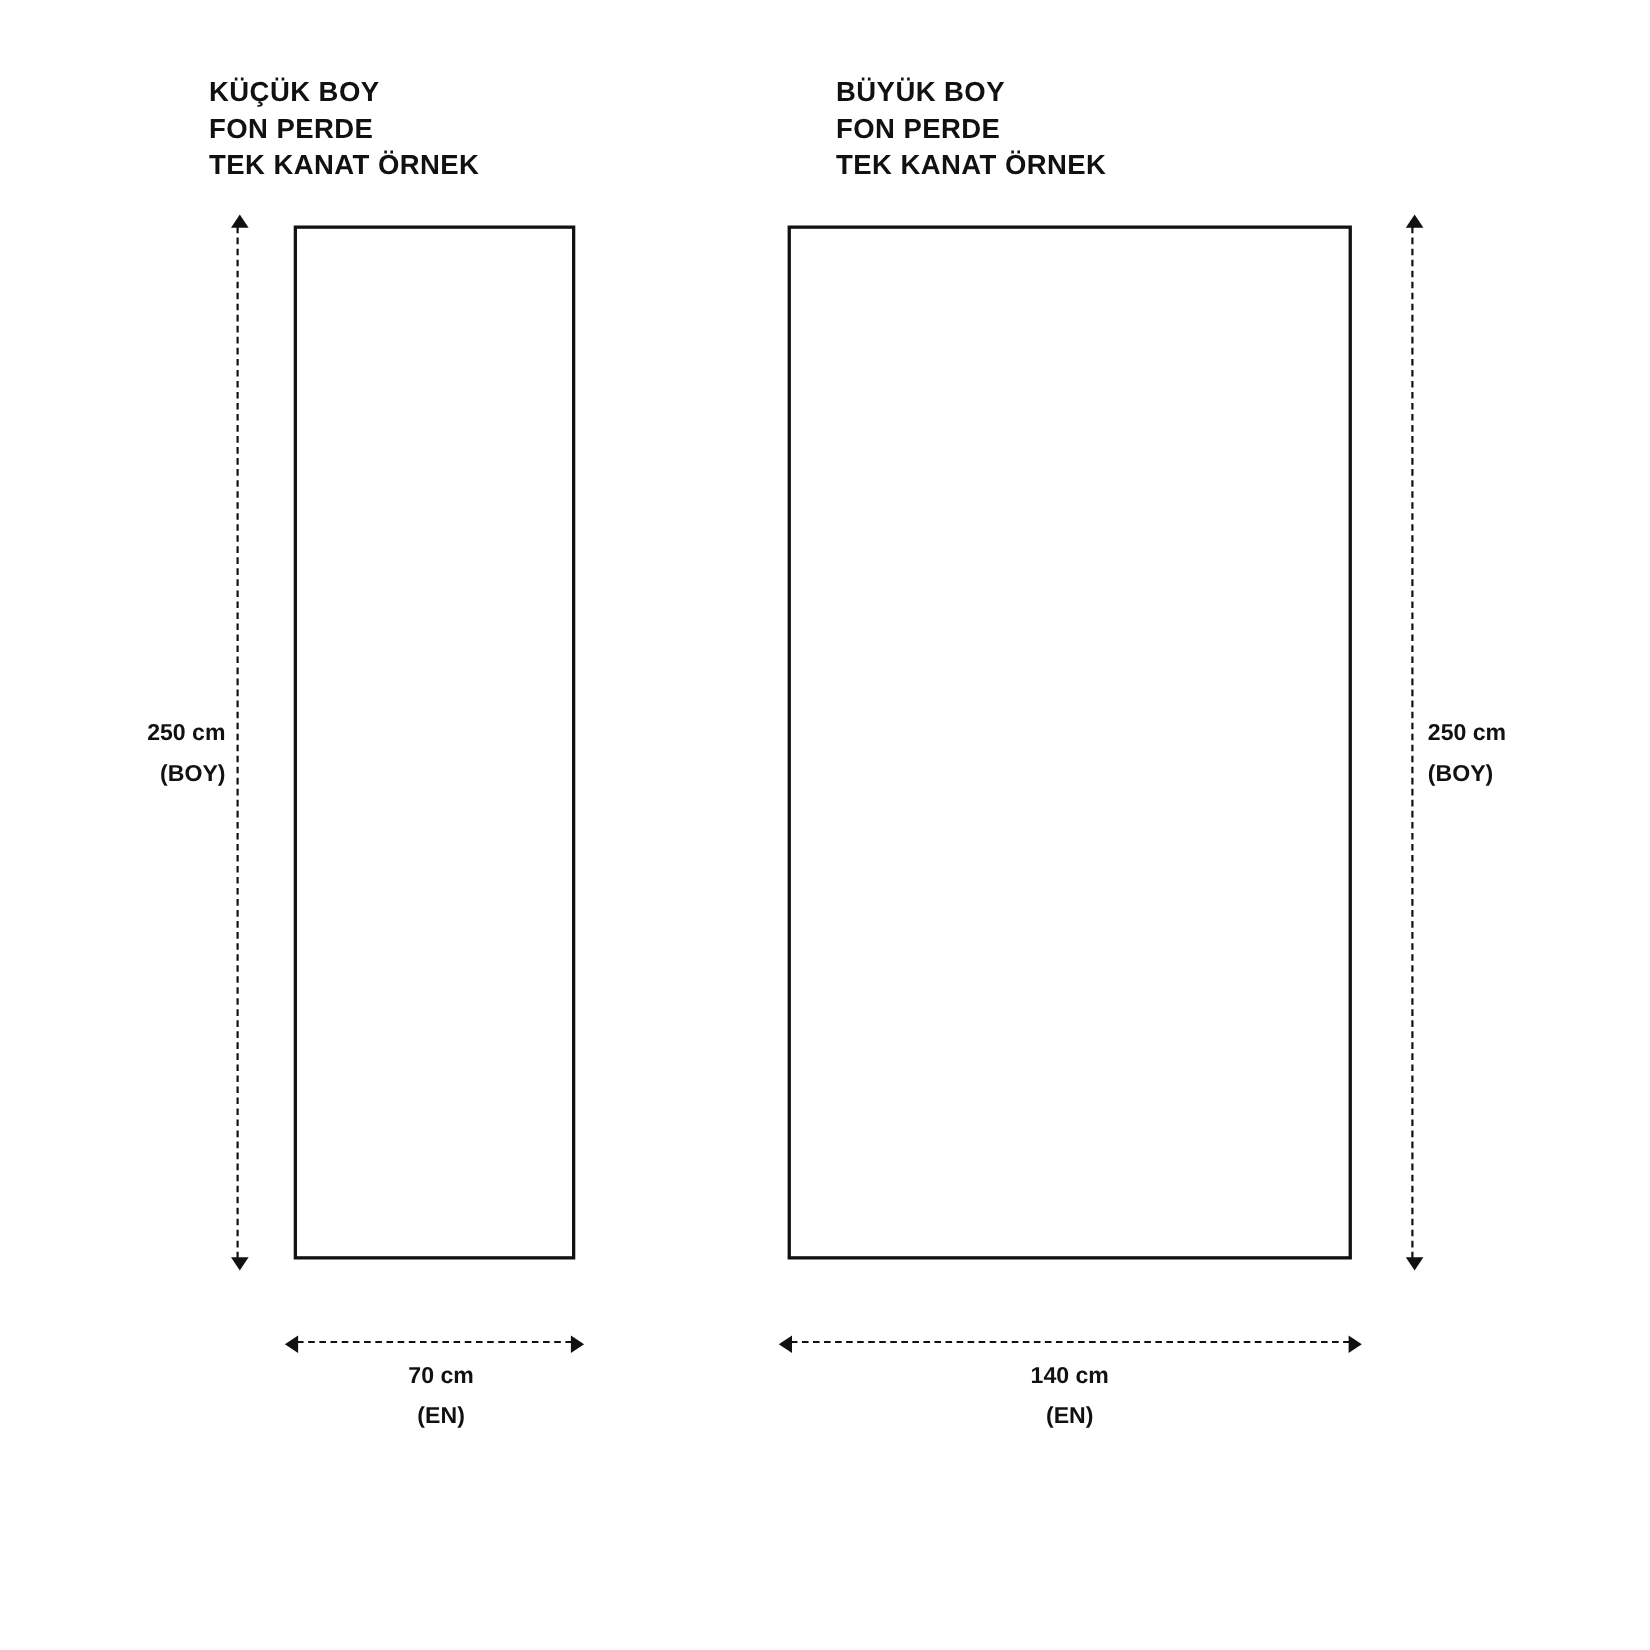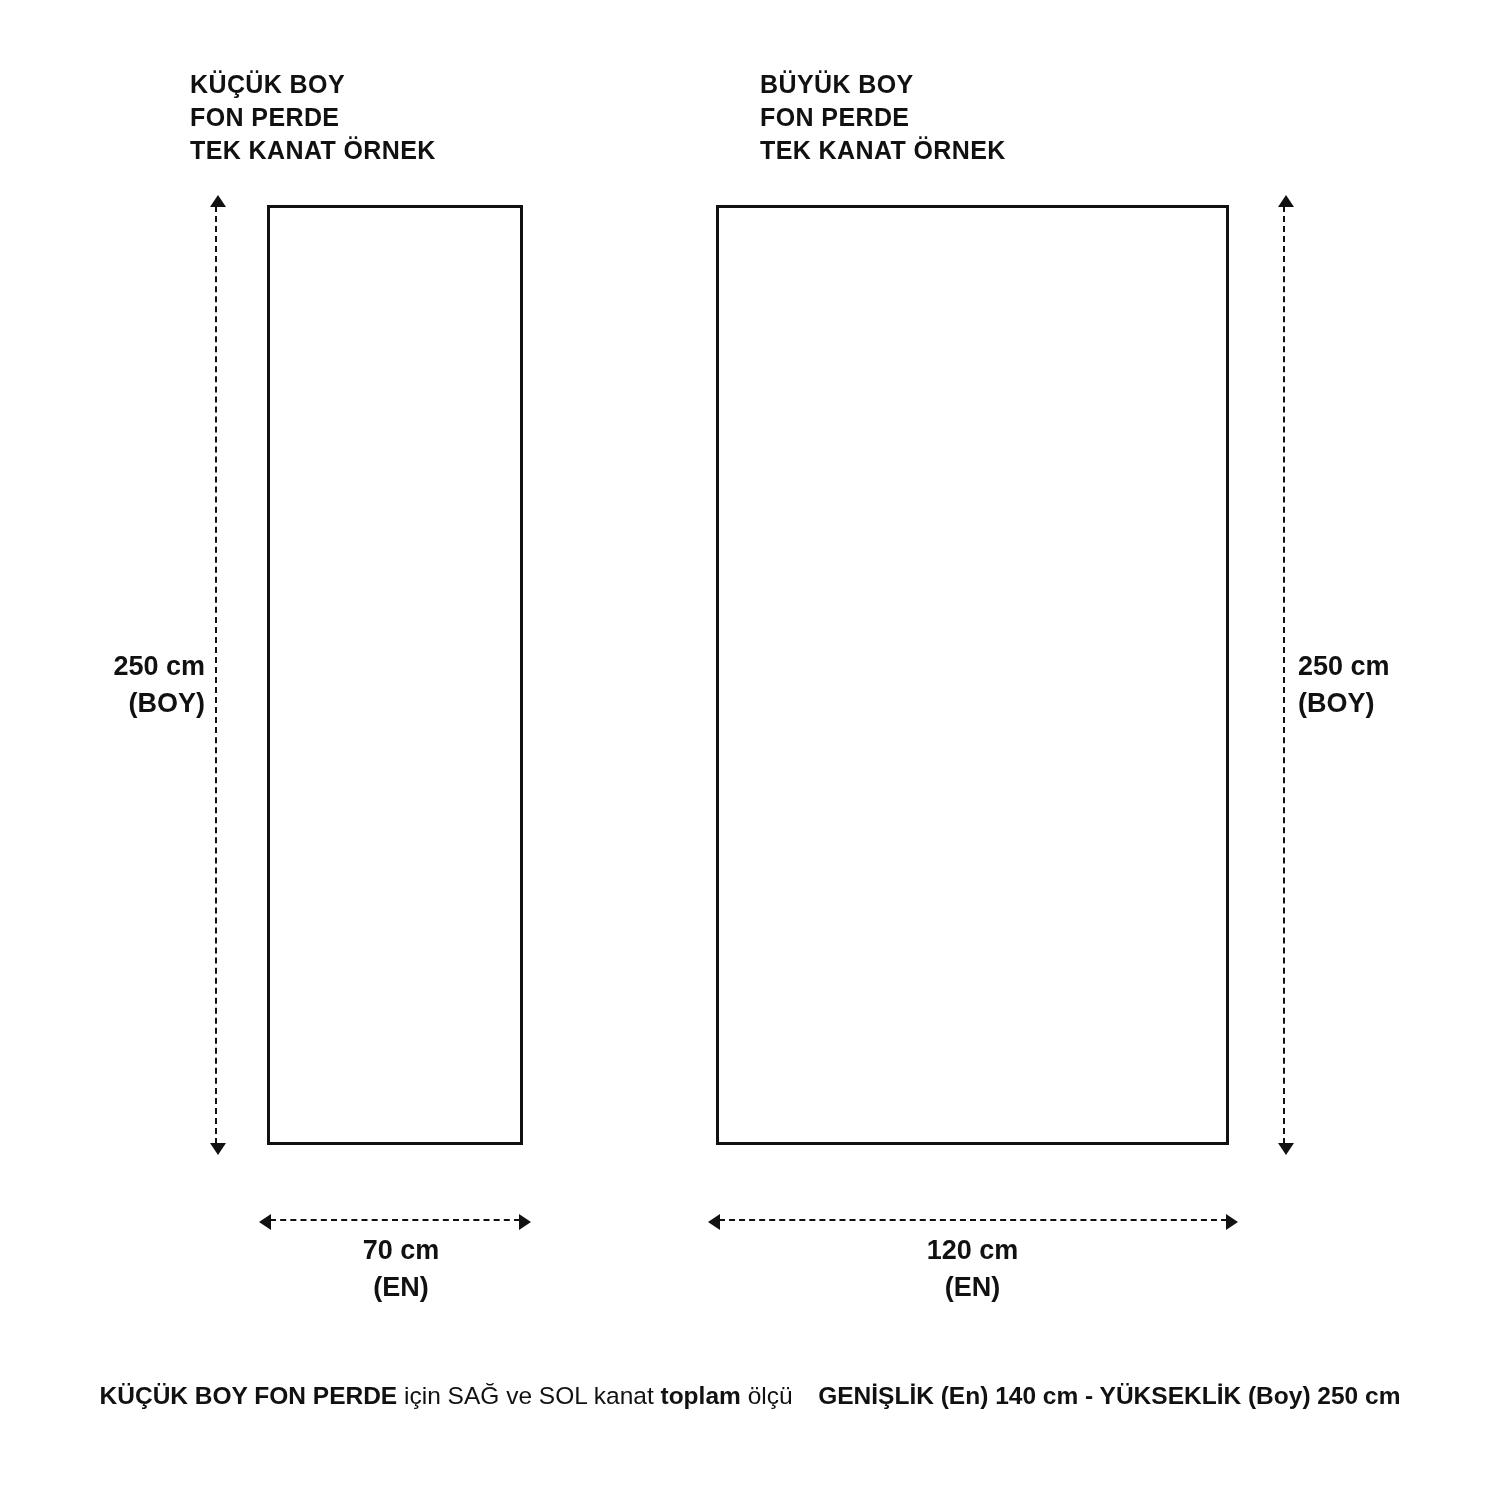--- a/index.html
+++ b/index.html
@@ -73,21 +73,21 @@
   .hdim .cap.left { left: -11px; border-right: 12px solid #111; }
   .hdim .cap.right { right: -11px; border-left: 12px solid #111; }
 
   #hdim-small { left: 270px; top: 1219px; width: 250px; }
   #hdim-large { left: 719px; top: 1219px; width: 508px; }
 
   
   .dim-label {
     position: absolute;
     font-weight: bold;
-    font-size: 27px;
+    font-size: 21px;
     line-height: 37px;
     color: #111;
     white-space: pre-line;
     text-align: center;
   }
   #label-h-small { left: 55px;  top: 648px; width: 150px; text-align: right; }
   #label-h-large { left: 1298px; top: 648px; width: 180px; text-align: left; }
   #label-w-small { left: 273px; top: 1232px; width: 256px; }
   #label-w-large { left: 716px; top: 1232px; width: 513px; }
 
@@ -143,25 +143,17 @@
 </div>
 
 <div class="dim-label" id="label-h-large">250 cm
 (BOY)</div>
 
 <div class="hdim" id="hdim-large">
   <span class="cap left"></span>
   <span class="cap right"></span>
 </div>
 
-<div class="dim-label" id="label-w-large">120 cm
+<div class="dim-label" id="label-w-large">140 cm
 (EN)</div>
 
 <div class="footer">
-  <div class="footer-line">
-    <b>KÜÇÜK BOY FON PERDE</b>
-    <span class="reg">için SAĞ ve SOL kanat</span>
-    <b>toplam</b>
-    <span class="reg">ölçü</span>
-    <span class="gap"></span>
-    <b>GENİŞLİK (En) 140 cm  - YÜKSEKLİK (Boy) 250 cm</b>
-  </div>
 </div>
 
 </body></html>

